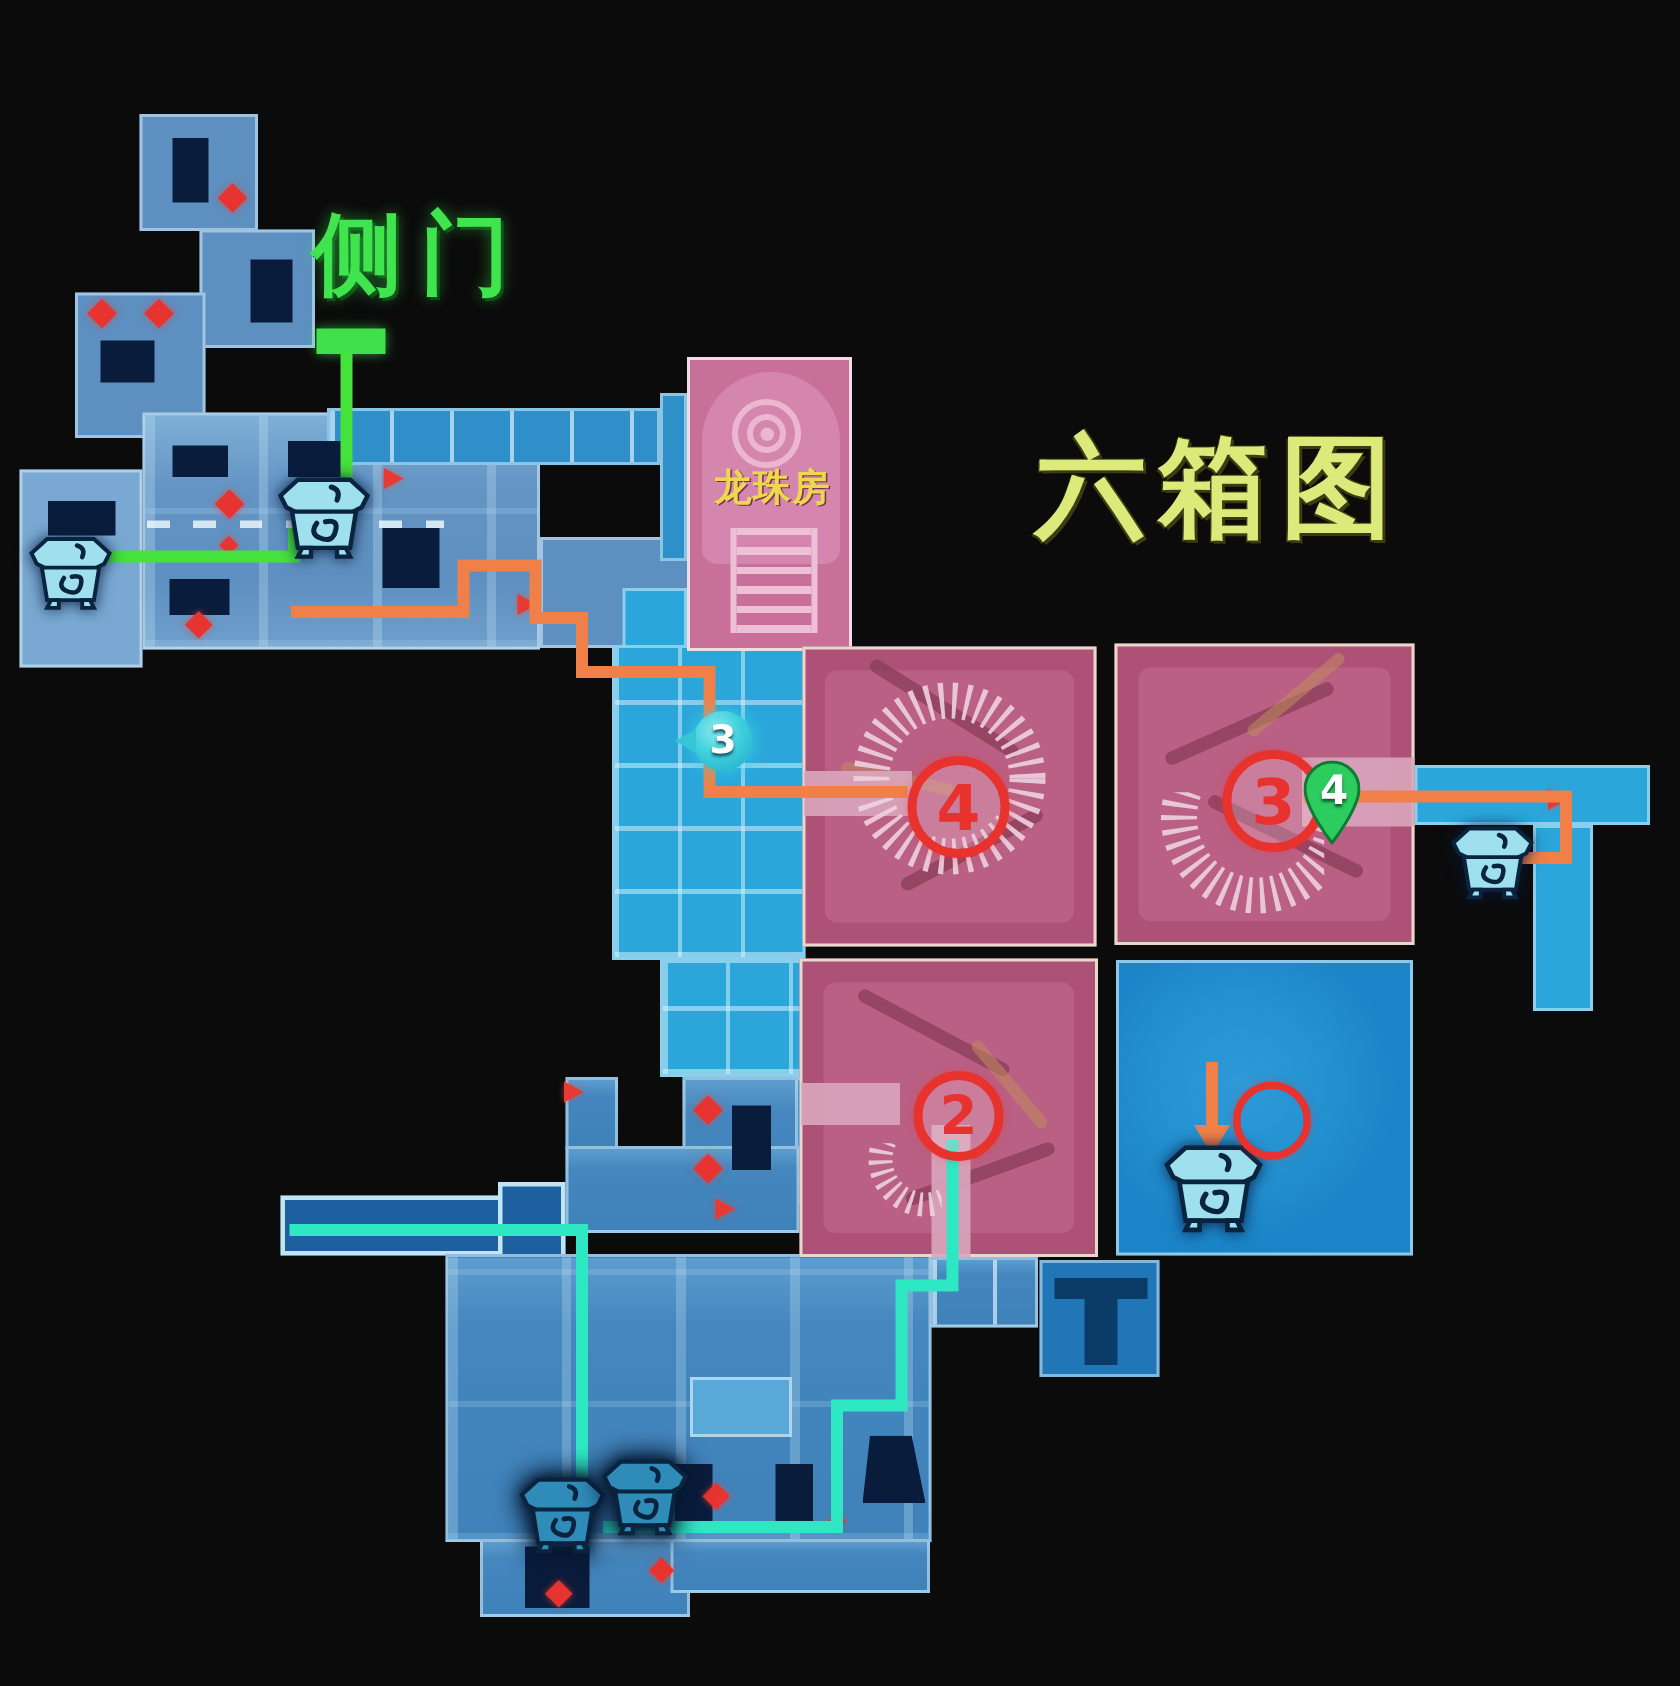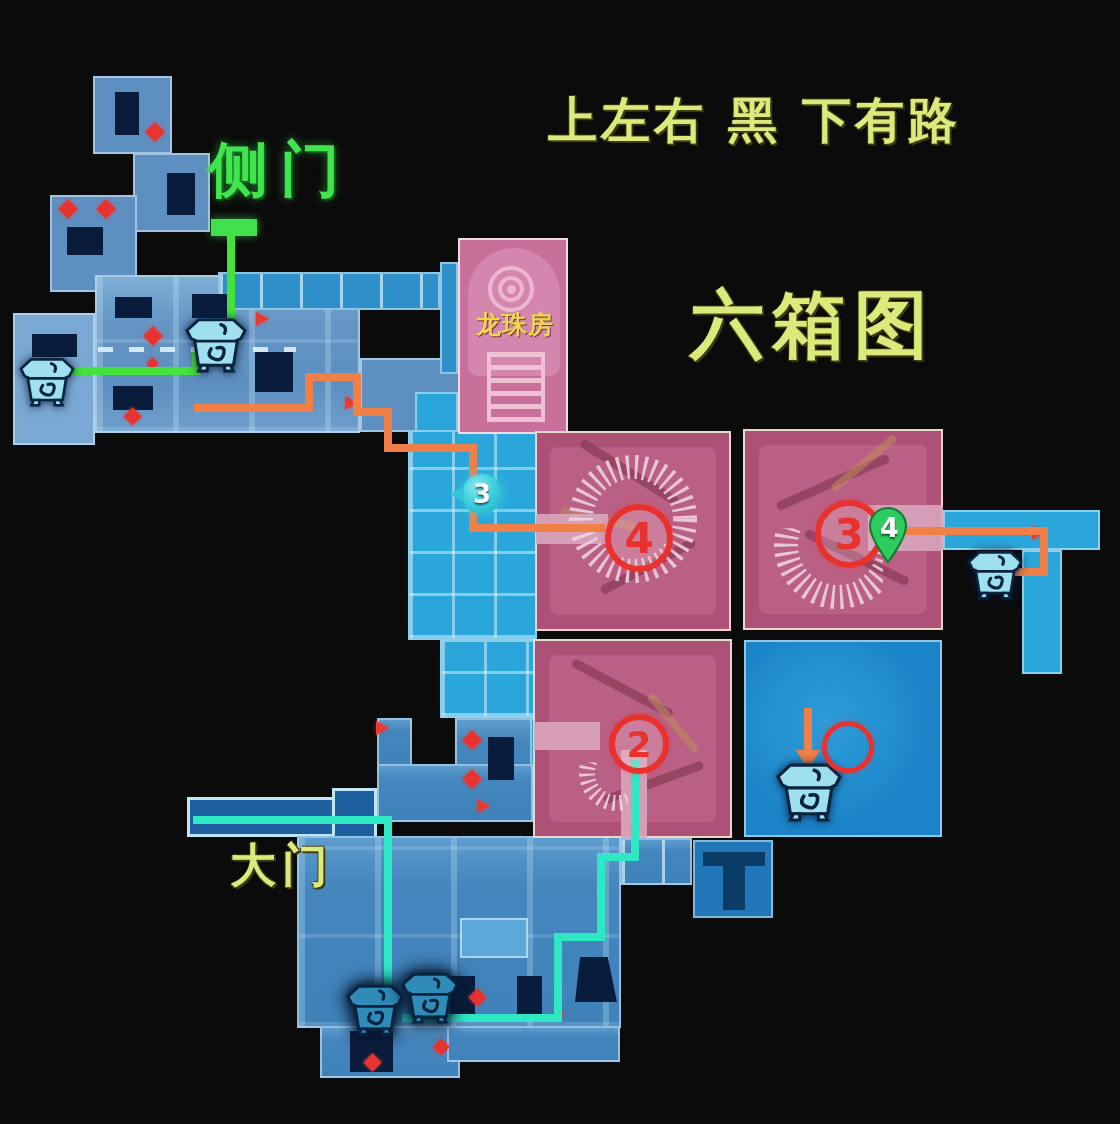--- a/index.html
+++ b/index.html
@@ -249,18 +249,16 @@
     <span>2</span>
   </div>
   <div class="stepcircle" style="left:822px;top:721px;width:42px;height:42px;border-width:5px;background:transparent;"></div>
 
   <svg class="abs" style="left:869px;top:507px;z-index:46;" width="38" height="56" viewBox="0 0 38 56">
     <path d="M19 1 C29 1 37 9 37 19 C37 32 19 55 19 55 C19 55 1 32 1 19 C1 9 9 1 19 1 Z" fill="#2dcc5e" stroke="#0e7a34" stroke-width="2"></path>
   </svg>
   <div class="pinnum" style="left:880px;top:512px;font-size:27px;">4</div>
 
   <div class="gtext" style="left:208px;top:130px;font-size:60px;letter-spacing:12px;">侧门</div>
-  <div class="ytext" style="left:548px;top:88px;font-size:49px;letter-spacing:4px;">上左右 黑 下有路</div>
   <div class="ytext" style="left:690px;top:276px;font-size:74px;letter-spacing:8px;">六箱图</div>
   <div class="drlabel" style="left:476px;top:308px;font-size:25px;letter-spacing:1px;">龙珠房</div>
-  <div class="ytext" style="left:230px;top:835px;font-size:46px;letter-spacing:6px;">大门</div>
 
 </div>
 
 </body></html>

